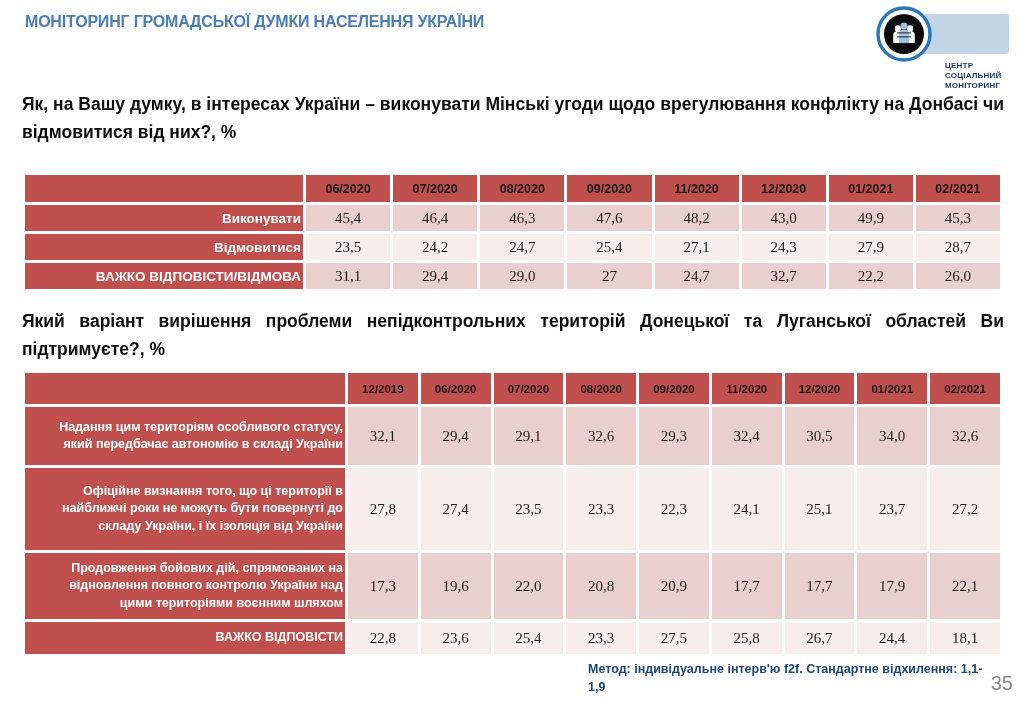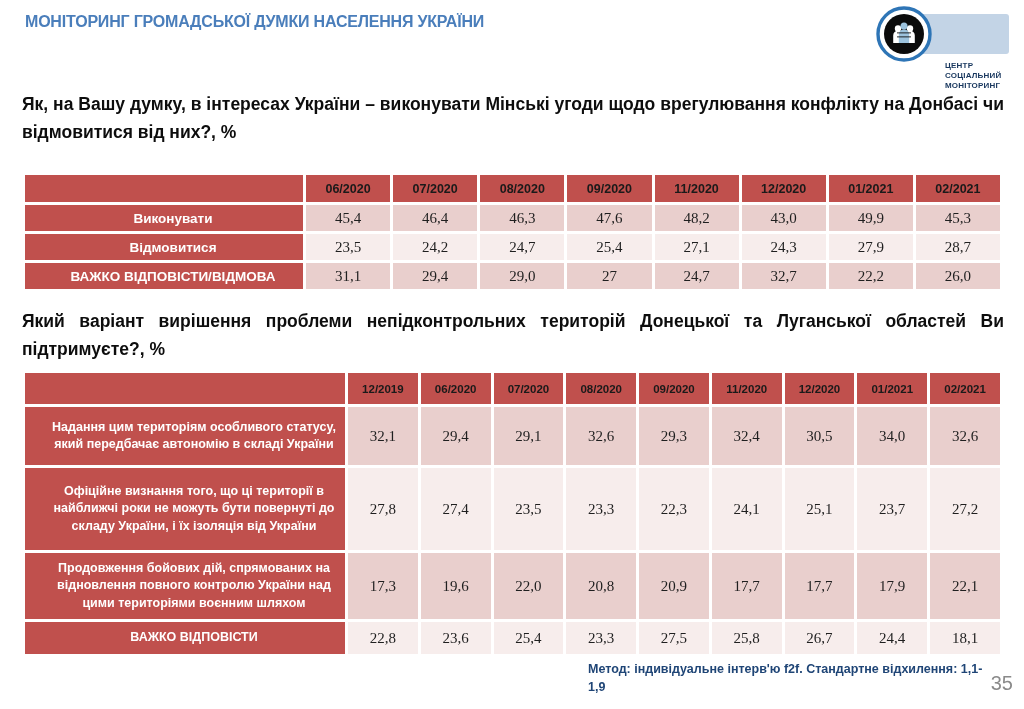--- a/index.html
+++ b/index.html
@@ -34,21 +34,21 @@
   table{border-collapse:separate;border-spacing:3px;table-layout:fixed;position:absolute;left:22px;width:981px;}
   .t1{top:172px;}
   .t2{top:370px;}
   th,td{vertical-align:middle;overflow:hidden;}
   .hd{ 
     background:#C0504D;color:#1a1a1a;font-weight:bold;text-align:center;
   }
   .t1 .hd{font-size:12.5px;height:25px;}
   .t2 .hd{font-size:11.5px;height:29px;}
   .lb{ 
-    background:#C0504D;color:#ffffff;font-weight:bold;text-align:center;padding:2px 2px 2px 20px;
+    background:#C0504D;color:#ffffff;font-weight:bold;text-align:right;padding:2px 2px 2px 20px;
   }
   .t1 .lb{font-size:13.5px;}
   .t2 .lb{font-size:12.5px;line-height:1.38;}
   .num{
     font-family:"Liberation Serif",serif;font-size:15px;color:#1f1f1f;text-align:center;margin-top:8px;
   }
   .a{background:#E9CFCD;}   
   .b{background:#F7EDEC;}   
   .t1 td{height:22px;}
   .t2 .r1 td{height:54px;}

